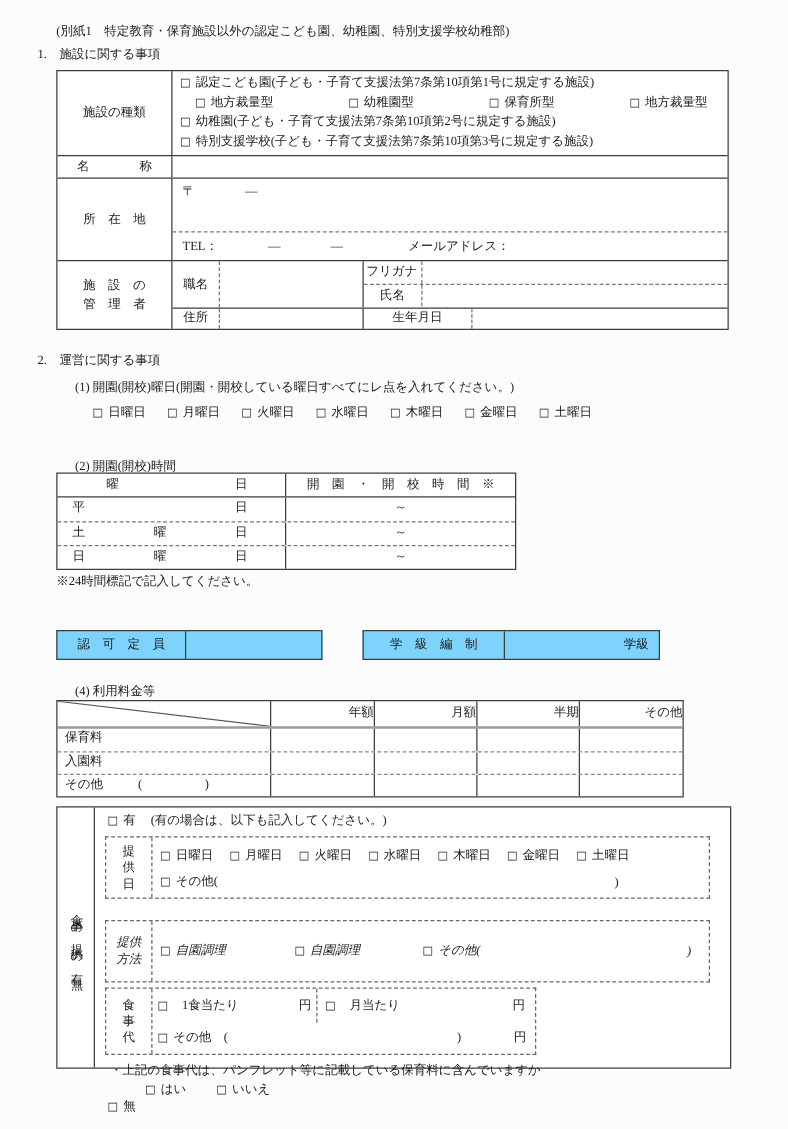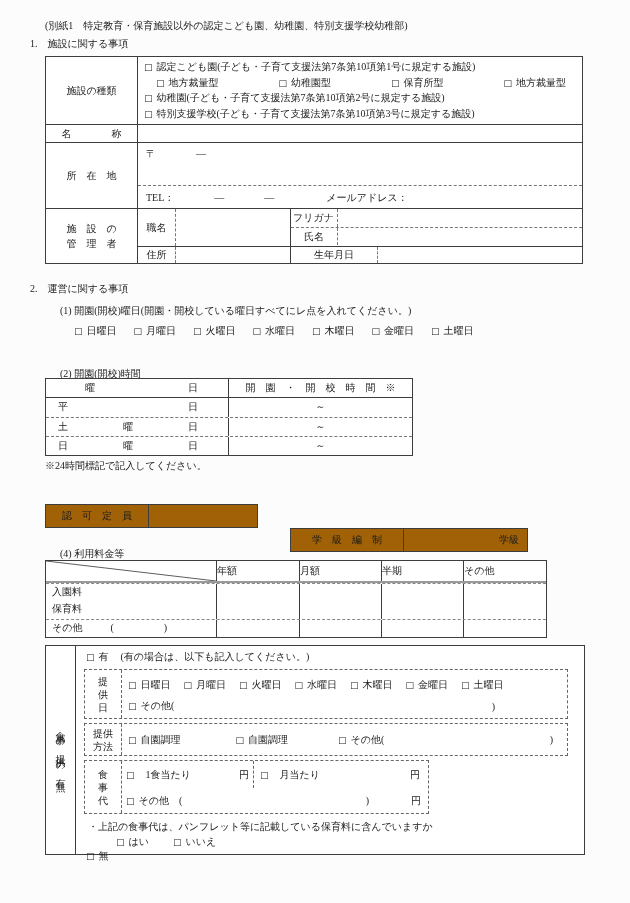--- a/index.html
+++ b/index.html
@@ -70,52 +70,52 @@
   .t2row { display: flex; height: 19px; line-height: 17px; }
   .t2row.hdr { border-bottom: 1px solid #3d3d3d; }
   .t2row.dash { border-top: 1px dashed #777; }
   .t2c1 { width: 183px; border-right: 1px solid #3d3d3d; display: flex;
           justify-content: space-between; padding: 0 30px 0 12px; flex-shrink: 0; }
   .t2row.hdr .t2c1 { padding-left: 39px; }
   .t2c2 { flex: 1; text-align: center; }
 
   
   .t3a { left: 45px; top: 504px; width: 213px; height: 24px; }
-  .t3b { left: 290px; top: 528px; width: 238px; height: 24px; }
-  .t3 { border: 1px solid #3d3d3d; display: flex; line-height: 22px; background: #a16207; }
+  .t3b { left: 290px; top: 504px; width: 238px; height: 24px; }
+  .t3 { border: 1px solid #3d3d3d; display: flex; line-height: 22px; background: #7dd3fc; }
   .t3lab { border-right: 1px solid #3d3d3d; text-align: center; flex-shrink: 0; }
   .t3a .t3lab { width: 103px; }
   .t3b .t3lab { width: 113px; }
   .t3val { flex: 1; }
   .t3val.right { text-align: right; padding-right: 8px; }
 
   
   .t4 { left: 45px; top: 560px; width: 502px; border: 1px solid #3d3d3d; background: #fff; }
   .t4row { display: flex; height: 18px; line-height: 16px; }
   .t4row.hdr { height: 22px; line-height: 20px; border-bottom: 2px solid #9a9a9a; }
   .t4row.dash { border-top: 1px dashed #888; }
   .t4corner { width: 170px; position: relative; flex-shrink: 0; }
   .t4corner svg { position: absolute; left: 0; top: 0; width: 100%; height: 100%; }
   .t4lab { width: 170px; flex-shrink: 0; padding-left: 6px; display: flex; }
   .t4parens { margin-left: 28px; }
-  .t4c { border-left: 1px solid #3d3d3d; text-align: left; flex-shrink: 0; }
+  .t4c { border-left: 1px solid #3d3d3d; text-align: right; flex-shrink: 0; }
   .w83 { width: 83px; } .w82 { width: 82px; } .wlast { flex: 1; }
 
   
   .t5 { left: 45px; top: 645px; width: 540px; height: 210px; border: 1px solid #3d3d3d;
         display: flex; background: #fff; }
   .vcol { width: 30px; border-right: 1px solid #3d3d3d; display: flex; align-items: center;
           justify-content: center; flex-shrink: 0; }
   .vtext { writing-mode: vertical-rl; text-orientation: upright; letter-spacing: 4px; }
   .t5main { flex: 1; padding: 3px 0 0 0; }
   .t5line1 { padding-left: 10px; height: 19px; display: flex; align-items: baseline; }
   .t5line1 .nt { margin-left: 12px; text-align: center; }
   .dbox { border: 1px dashed #666; margin-left: 8px; width: 484px; display: flex; }
   .dbox.b1 { height: 50px; margin-top: 1px; }
-  .dbox.b2 { height: 33px; margin-top: 4px; }
+  .dbox.b2 { height: 50px; margin-top: 17px; font-style: italic; }
   .dbox.b3 { height: 54px; margin-top: 4px; width: 345px; }
   .dlab { width: 37px; border-right: 1px dashed #666; display: flex; flex-direction: column;
           align-items: center; justify-content: center; line-height: 13px; flex-shrink: 0; }
   .dcont { flex: 1; padding: 3px 6px; }
   .mealdays { display: flex; gap: 13px; height: 23px; align-items: center; }
   .otherline { display: flex; justify-content: space-between; padding-right: 66px; height: 20px; align-items: center; }
   .methline { display: flex; align-items: center; height: 100%; }
   .methline .it2 { margin-left: 55px; }
   .methline .it3 { margin-left: 50px; }
   .methline .spacer { flex: 1; }
@@ -316,29 +316,29 @@
     <div class="t4corner">
       <svg viewBox="0 0 170 22" preserveAspectRatio="none">
           <line x1="0" y1="0" x2="170" y2="22" stroke="#555" stroke-width="1"></line>
         </svg>
     </div>
     <div class="t4c w83">年額</div>
     <div class="t4c w82">月額</div>
     <div class="t4c w82">半期</div>
     <div class="t4c wlast">その他</div>
   </div>
+  <div class="t4row">
+    <div class="t4lab">保育料</div>
+    <div class="t4c w83"></div>
+    <div class="t4c w82"></div>
+    <div class="t4c w82"></div>
+    <div class="t4c wlast"></div>
+  </div>
   <div class="t4row dash">
     <div class="t4lab">入園料</div>
-    <div class="t4c w83"></div>
-    <div class="t4c w82"></div>
-    <div class="t4c w82"></div>
-    <div class="t4c wlast"></div>
-  </div>
-  <div class="t4row">
-    <div class="t4lab">保育料</div>
     <div class="t4c w83"></div>
     <div class="t4c w82"></div>
     <div class="t4c w82"></div>
     <div class="t4c wlast"></div>
   </div>
   <div class="t4row dash">
     <div class="t4lab">
       <span>その他</span>
       <span class="t4parens">(　　　　　)</span>
     </div>

